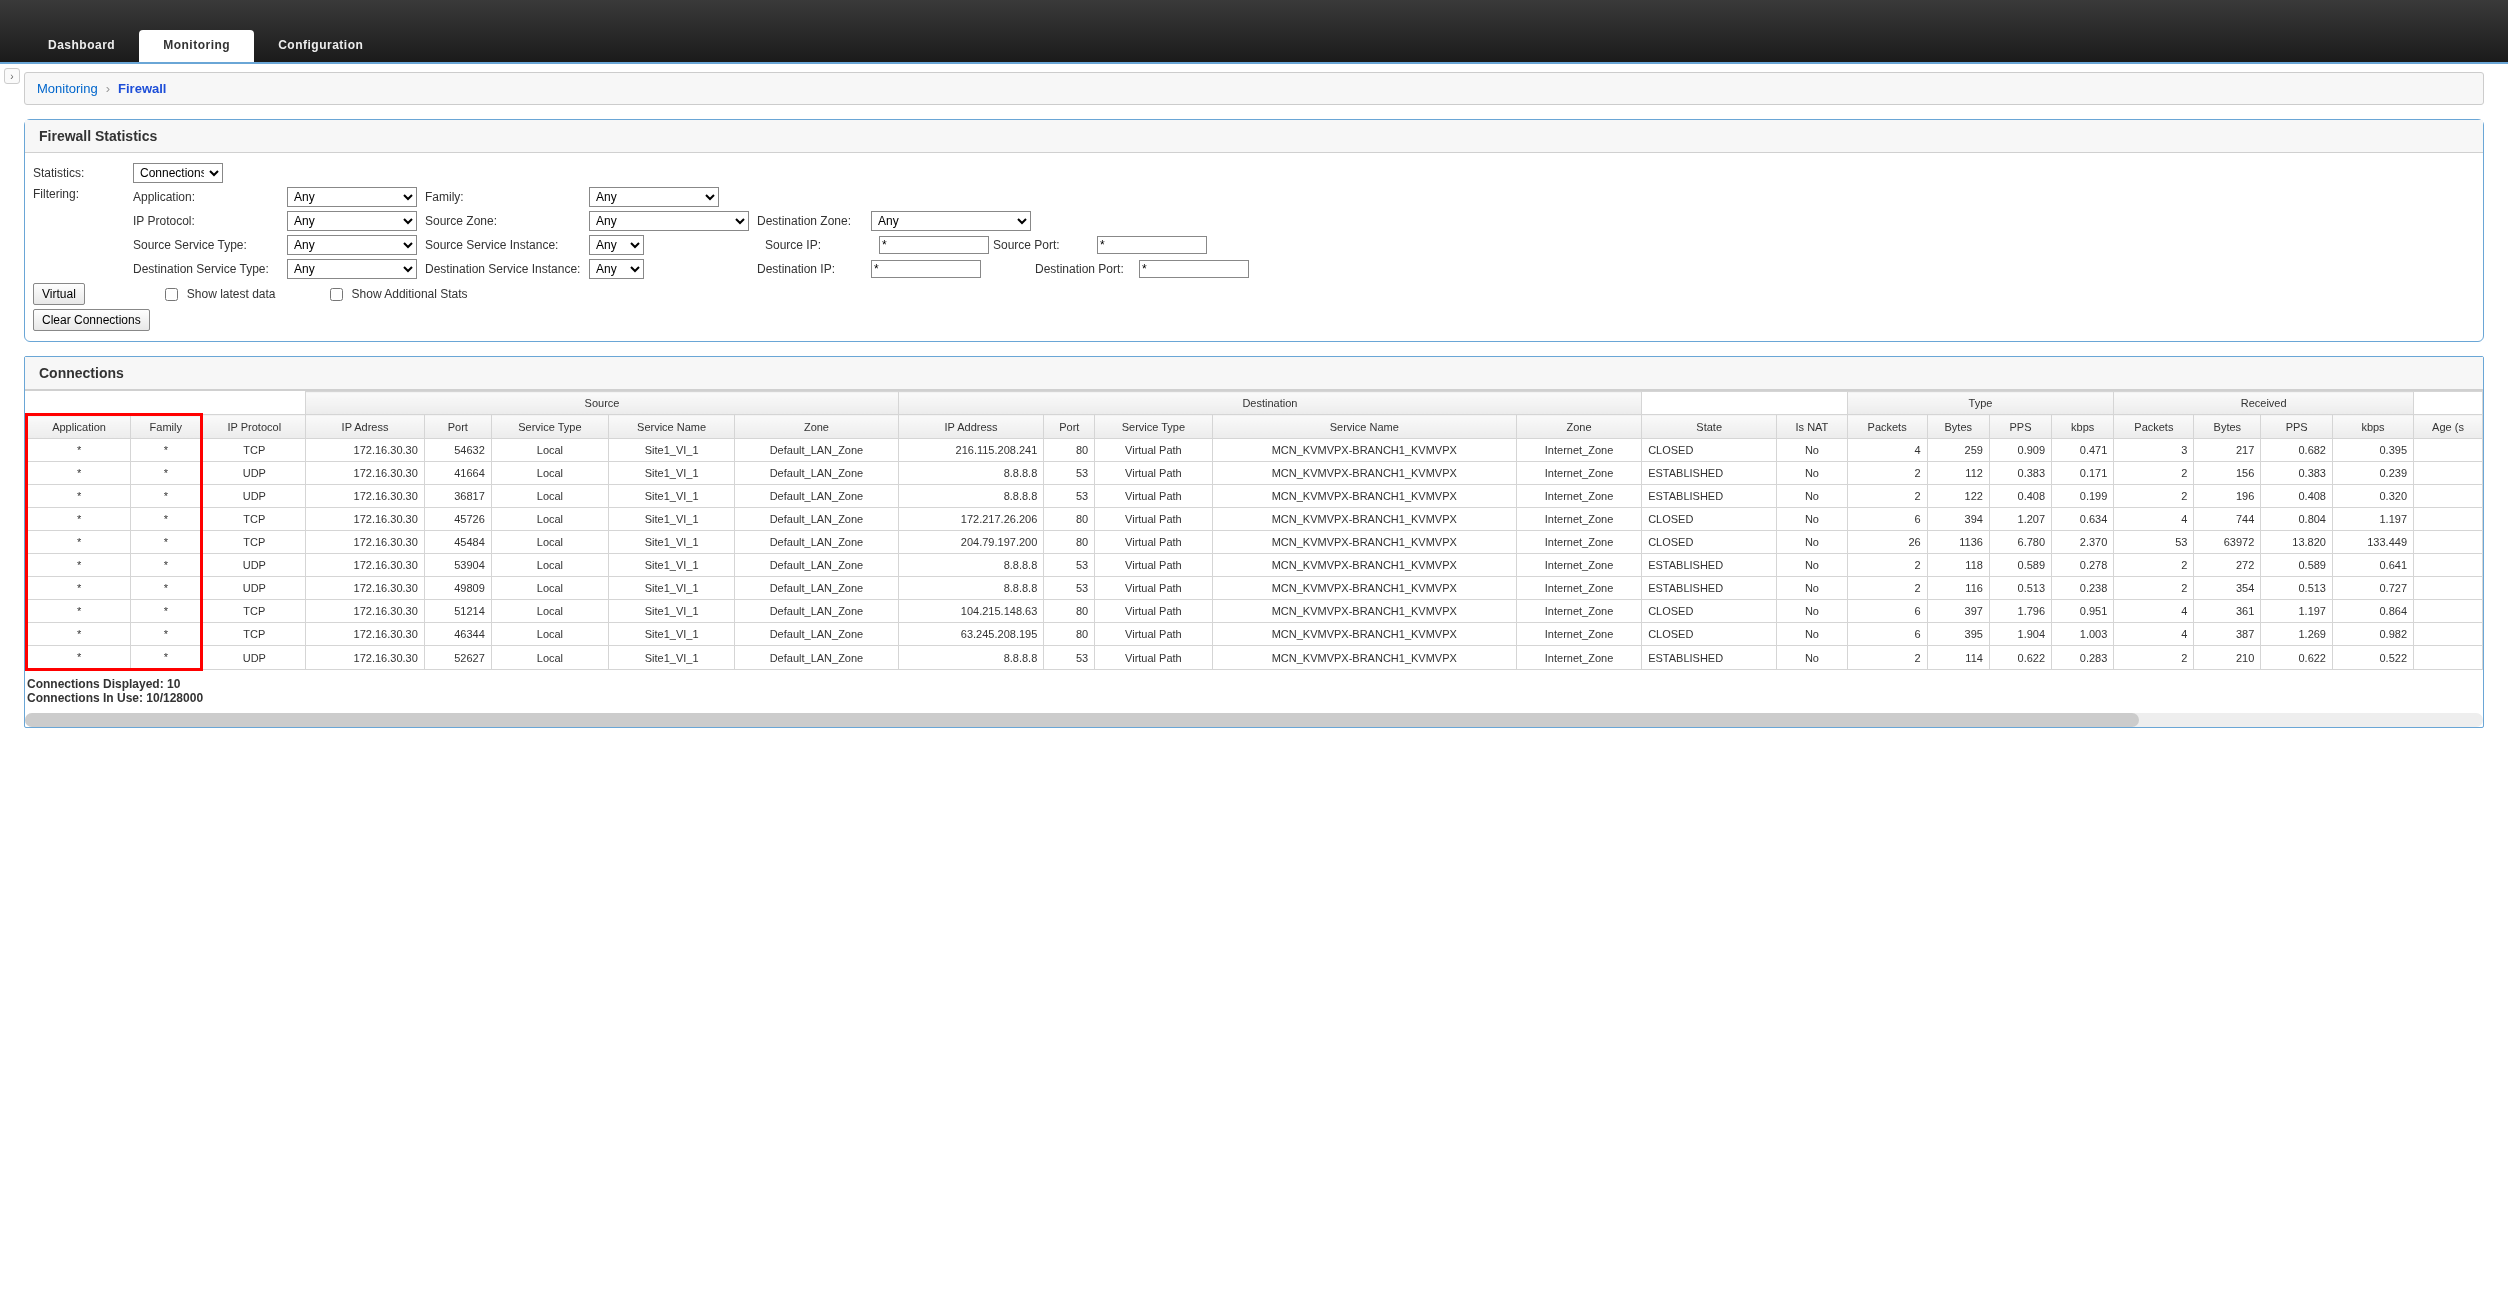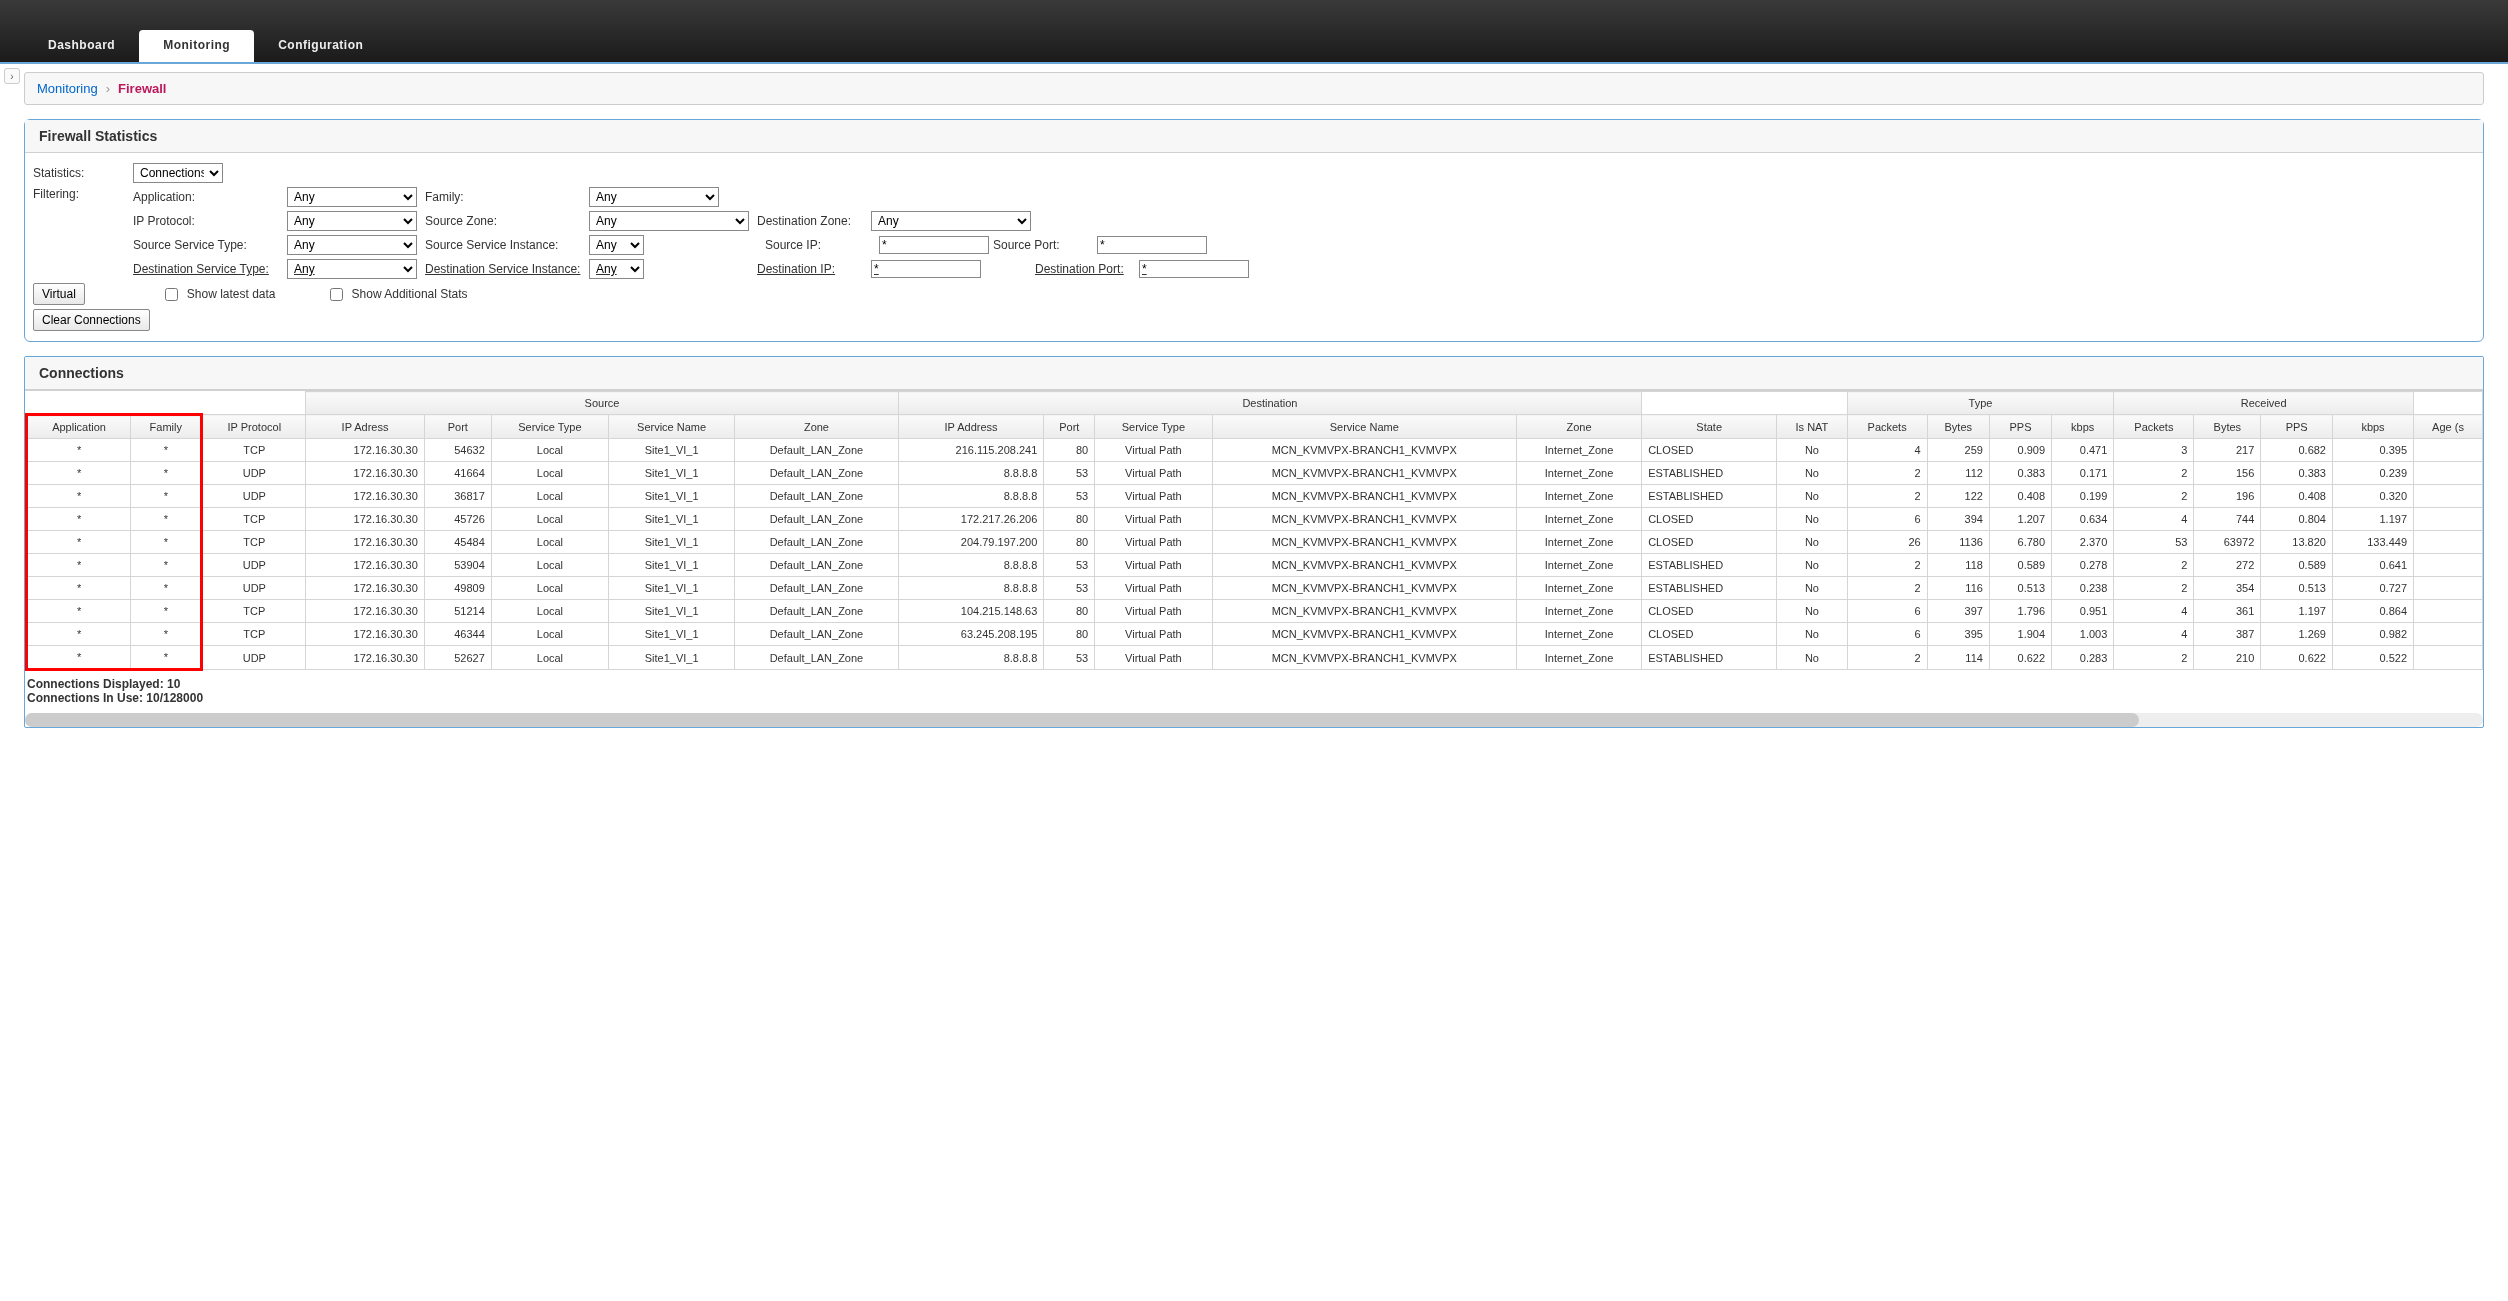--- a/index.html
+++ b/index.html
@@ -45,21 +45,21 @@
   .breadcrumb {
     border: 1px solid #ccc;
     background: #f7f7f7;
     border-radius: 3px;
     padding: 8px 12px;
     font-size: 13px;
     display:flex; align-items:center; gap:8px;
   }
   .breadcrumb a { color: #0066cc; text-decoration: none; }
   .breadcrumb .sep { color:#999; }
-  .breadcrumb .current { color:#be185d; font-weight:bold;text-align:center; }
+  .breadcrumb .current { color:#1d4ed8; font-weight:bold;text-align:center; }
 
   .panel {
     border: 1px solid #6aa6d6;
     border-radius: 6px;
     margin-top: 14px;
   }
   .panel-header {
     background: #f7f7f7;
     border-bottom: 1px solid #d0d0d0;
     padding: 8px 14px;
@@ -160,21 +160,21 @@
             <label style="width:150px;">Source Service Type:</label>
             <select style="width:130px;"><option>Any</option></select>
             <label style="width:160px; margin-left:4px;">Source Service Instance:</label>
             <select style="width:55px;"><option>Any</option></select>
             <label style="width:110px; margin-left:117px;">Source IP:</label>
             <input type="text" style="width: 110px;" value="*">
             <label style="width:100px; ">Source Port:</label>
             <input type="text" style="width: 110px;" value="*">
           </div>
 
-          <div style="display:flex; align-items:center; gap:4px; margin-bottom:4px;text-decoration:underline;">
+          <div style="display:flex; align-items:center; gap:4px; margin-bottom:4px;">
             <label style="width:150px;">Destination Service Type:</label>
             <select style="width:130px;"><option>Any</option></select>
             <label style="width:160px; margin-left:4px;">Destination Service Instance:</label>
             <select style="width:55px;"><option>Any</option></select>
             <label style="width:110px; margin-left:109px;">Destination IP:</label>
             <input type="text" style="width: 110px;" value="*">
             <label style="width:100px; margin-left:50px;">Destination Port:</label>
             <input type="text" style="width: 110px;" value="*">
           </div>
         </div>

